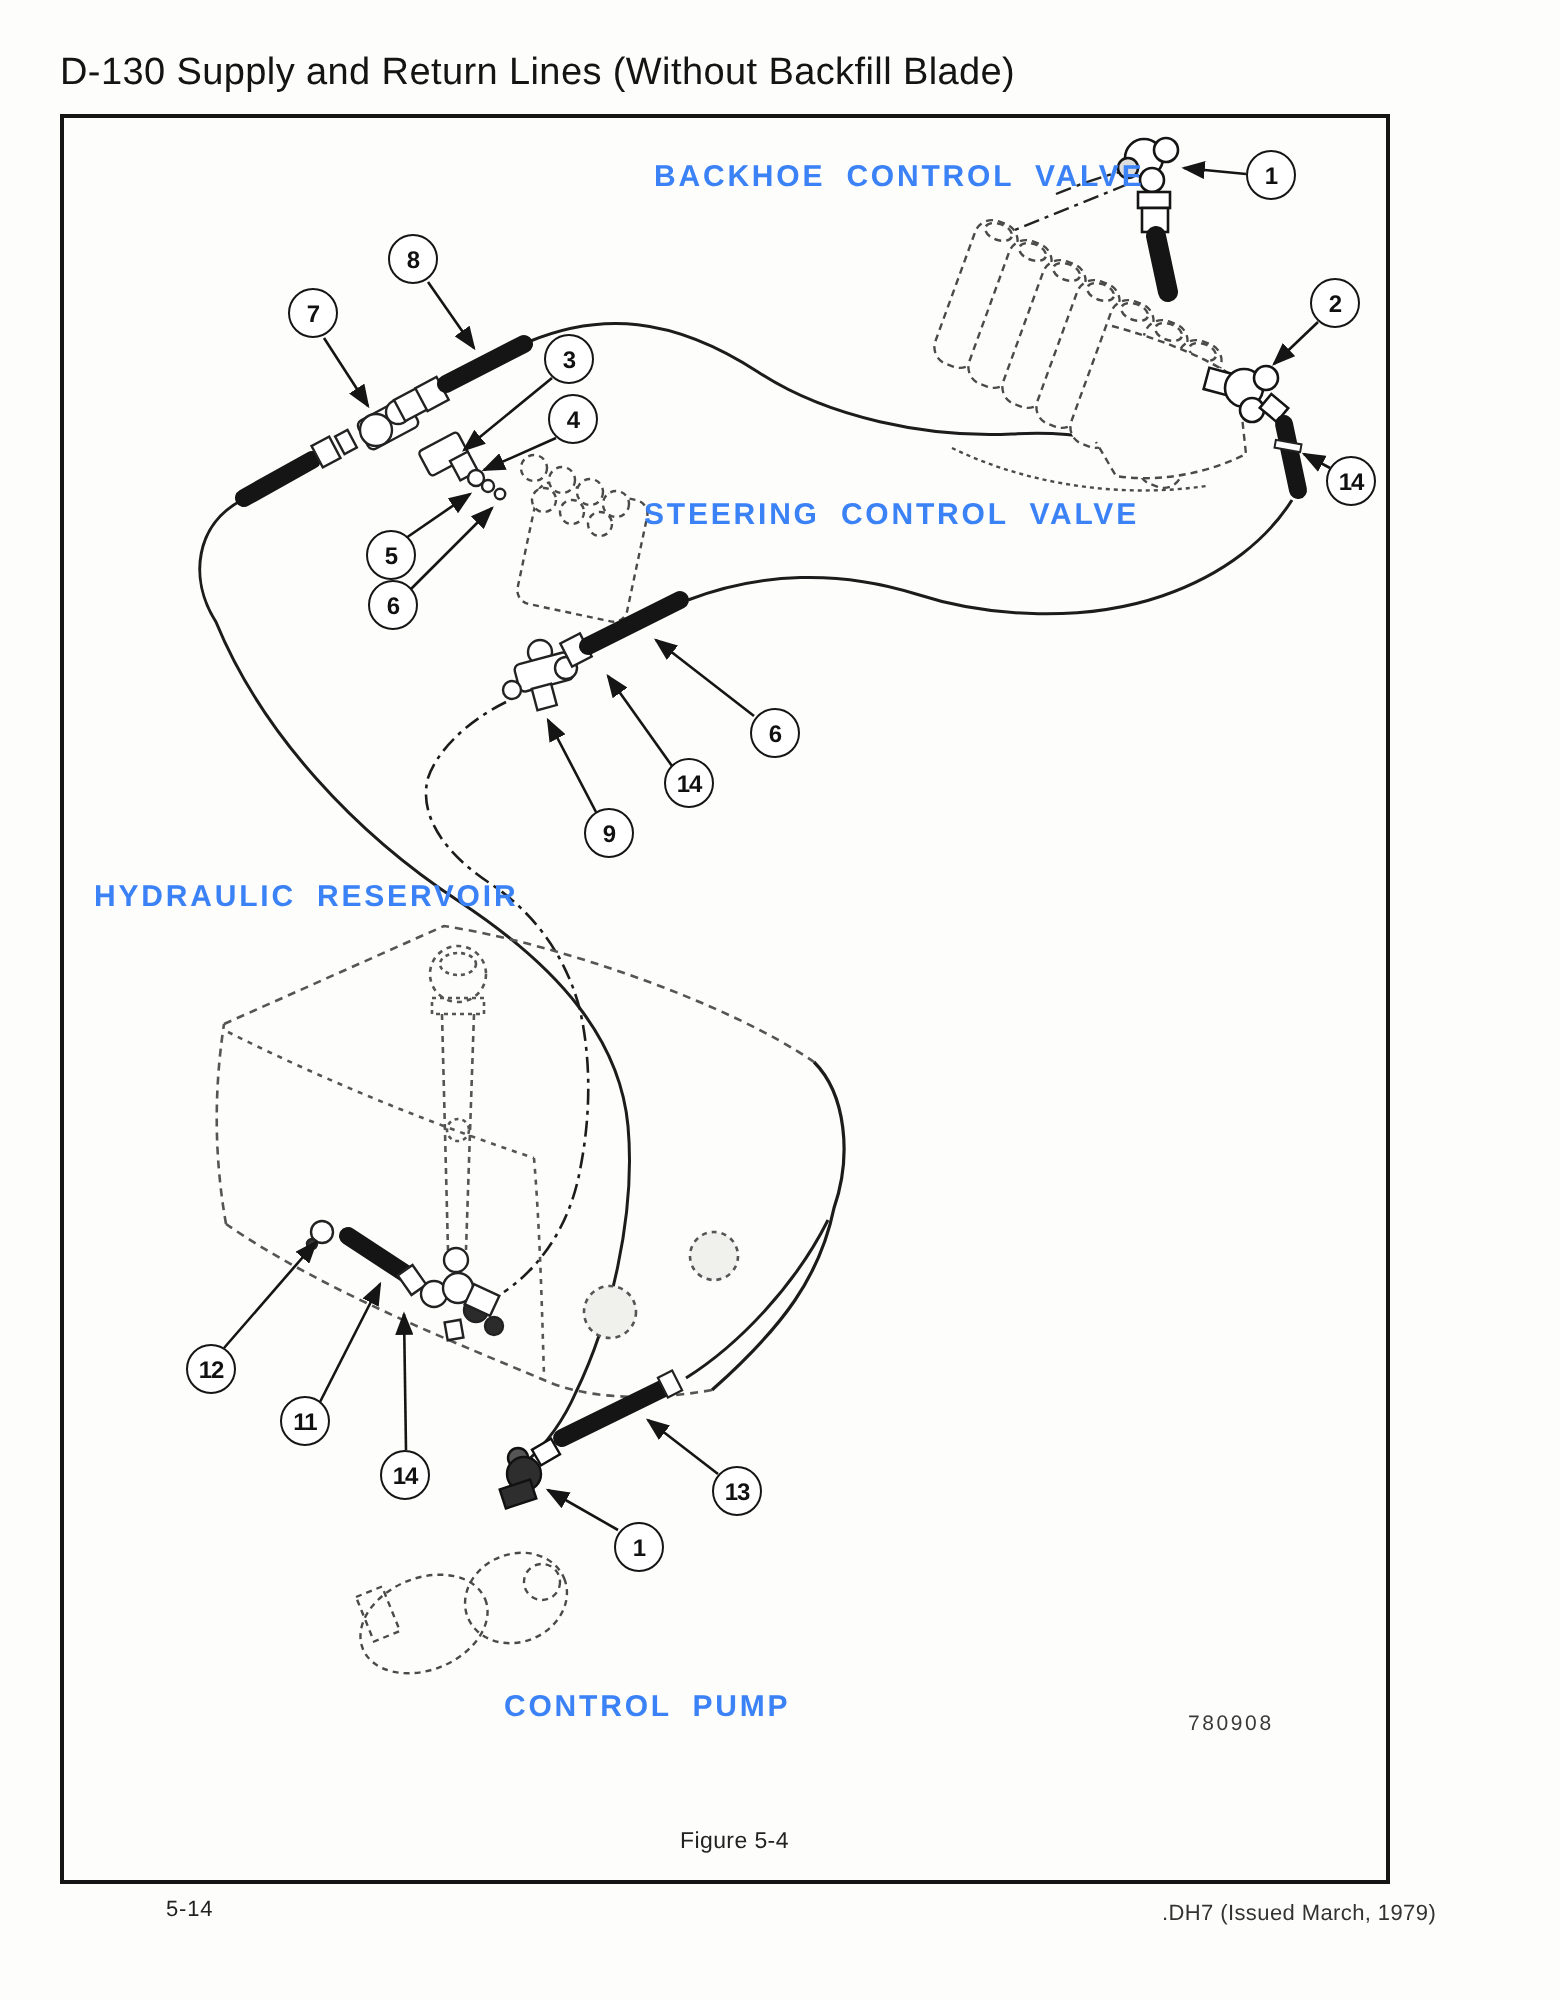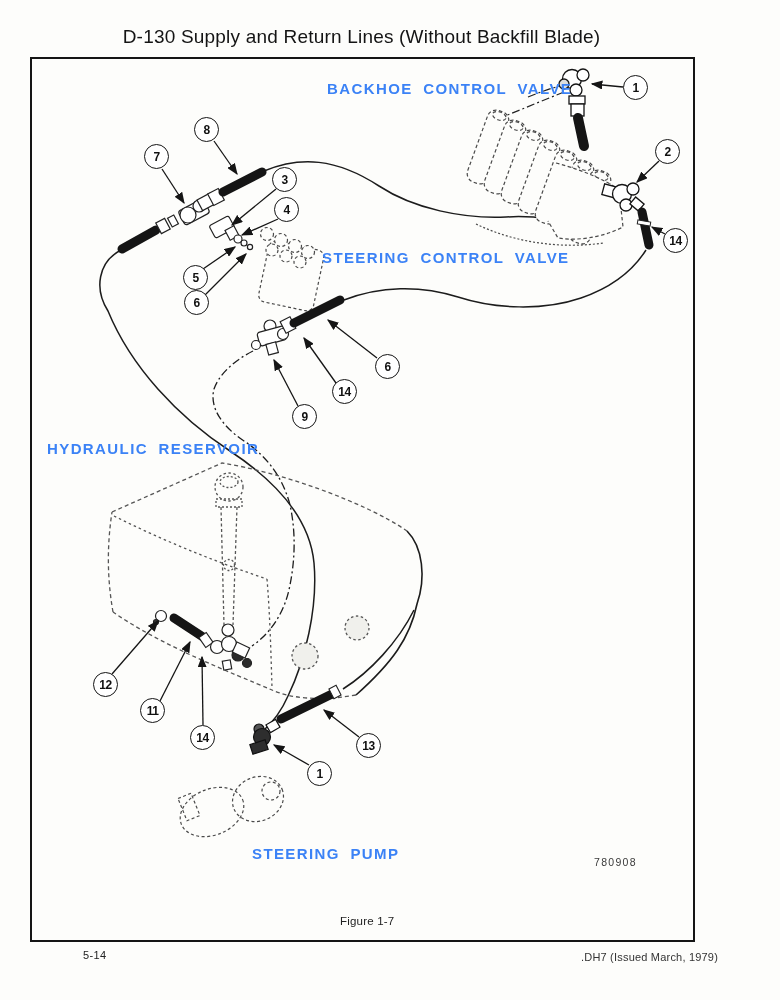--- a/index.html
+++ b/index.html
@@ -4,21 +4,21 @@
 <style>
   html,body{margin:0;padding:0;}
   body{
     width:780px;height:1000px;position:relative;
     background:#fdfdfb;color:#111;
     font-family:"Liberation Sans", sans-serif;
     overflow:hidden;
   }
   .page-title{
     position:absolute;left:30px;top:26px;width:663px;
-    text-align:center;font-size:19px;color:#141414;
+    text-align:left;font-size:19px;color:#141414;
     letter-spacing:.2px;white-space:nowrap;
   }
   .frame{
     position:absolute;left:30px;top:57px;width:661px;height:881px;
     border:2.2px solid #151515;background:transparent;z-index:1;
   }
   svg.art{position:absolute;left:0;top:0;z-index:2;}
   .dlabel{
     position:absolute;z-index:3;font-weight:bold;font-size:15px;
     letter-spacing:1.4px;word-spacing:5px;color:#3b82f6;white-space:nowrap;
@@ -292,36 +292,36 @@
     <line x1="160" y1="701" x2="190" y2="642" marker-end="url(#ah)"></line>
     <line x1="203" y1="725" x2="202" y2="657" marker-end="url(#ah)"></line>
     <line x1="309" y1="765" x2="274" y2="745" marker-end="url(#ah)"></line>
     <line x1="359" y1="737" x2="324" y2="710" marker-end="url(#ah)"></line>
   </g>
 </svg>
 
 <div class="dlabel" style="left:327px;top:80px">BACKHOE CONTROL VALVE</div>
 <div class="dlabel" style="left:322px;top:249px">STEERING CONTROL VALVE</div>
 <div class="dlabel" style="left:47px;top:440px">HYDRAULIC RESERVOIR</div>
-<div class="dlabel" style="left:252px;top:845px">STEERING PUMP</div>
+<div class="dlabel" style="left:252px;top:845px">CONTROL PUMP</div>
 
 <div class="callout" style="left:623px;top:75px">1</div>
 <div class="callout" style="left:655px;top:139px">2</div>
 <div class="callout" style="left:663px;top:228px">14</div>
 <div class="callout" style="left:194px;top:117px">8</div>
 <div class="callout" style="left:144px;top:144px">7</div>
 <div class="callout" style="left:272px;top:167px">3</div>
 <div class="callout" style="left:274px;top:197px">4</div>
 <div class="callout" style="left:183px;top:265px">5</div>
 <div class="callout" style="left:184px;top:290px">6</div>
 <div class="callout" style="left:375px;top:354px">6</div>
 <div class="callout" style="left:332px;top:379px">14</div>
 <div class="callout" style="left:292px;top:404px">9</div>
 <div class="callout" style="left:93px;top:672px">12</div>
 <div class="callout" style="left:140px;top:698px">11</div>
 <div class="callout" style="left:190px;top:725px">14</div>
 <div class="callout" style="left:307px;top:761px">1</div>
 <div class="callout" style="left:356px;top:733px">13</div>
 
 <div class="drawing-number" style="left:594px;top:856px">780908</div>
-<div class="figure-caption" style="left:340px;top:915px">Figure 1-7</div>
+<div class="figure-caption" style="left:340px;top:915px">Figure 5-4</div>
 <div class="footer-left" style="left:35px;top:949px">5-14</div>
 <div class="footer-right" style="left:581px;top:951px">.DH7 (Issued March, 1979)</div>
 
 </body></html>

